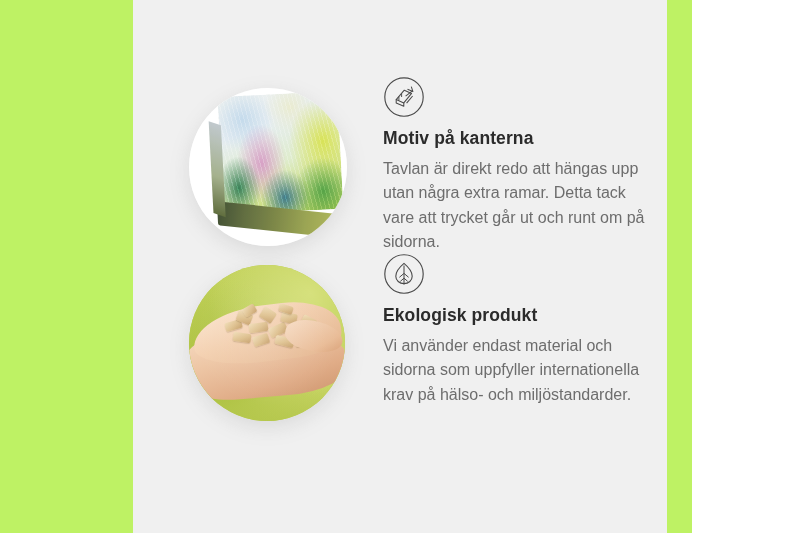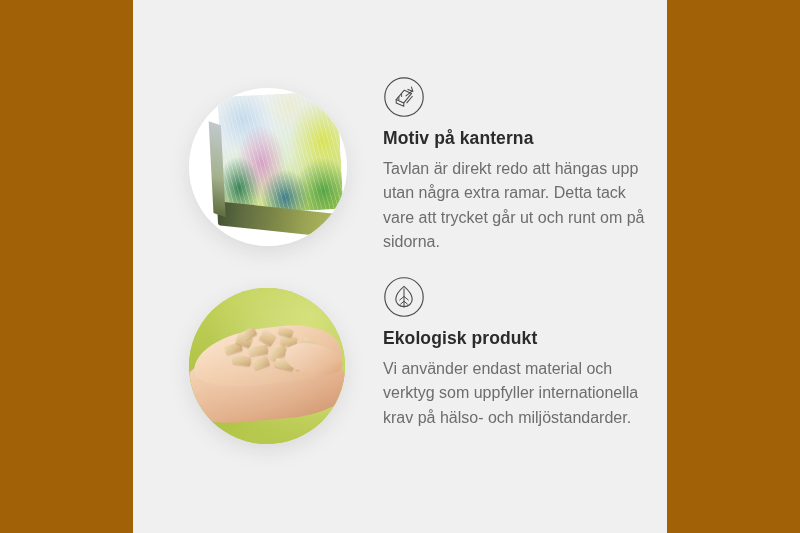--- a/index.html
+++ b/index.html
@@ -9,43 +9,43 @@
   body {
     width: 800px;
     height: 533px;
     background: #ffffff;
     font-family: "Liberation Sans", sans-serif;
     overflow: hidden;
   }
 
   #stage {
     position: relative;
-    width: 800px;
+    width: 692px;
     height: 533px;
-    background: #a16207;
+    background: #bef264;
   }
 
   
   #panel {
     position: absolute;
     left: 133px;
     top: 0;
     width: 534px;
     height: 533px;
     background: #f0f0f0;
   }
 
   
   .feature {
     position: absolute;
     left: 0;
     width: 534px;
   }
   #feature-edges { top: 76px; height: 180px; }
-  #feature-eco   { top: 276px; height: 180px; }
+  #feature-eco   { top: 253px; height: 180px; }
 
   
   .media-circle {
     position: absolute;
     border-radius: 50%;
     overflow: hidden;
   }
   #media-edges {
     left: 56px;
     top: 12px;
@@ -286,18 +286,18 @@
             <circle cx="21" cy="21" r="19.2" stroke="#4a4a4a" stroke-width="1.15"></circle>
             <path d="M21 10.4 C26.6 15.1 29.2 19.2 29.2 23.2 C29.2 27.4 25.6 30.6 21 30.6 C16.4 30.6 12.8 27.4 12.8 23.2 C12.8 19.2 15.4 15.1 21 10.4 Z" stroke="#4a4a4a" stroke-width="1.1" stroke-linejoin="round" fill="none"></path>
             <path d="M21 12.6 L21 31.6" stroke="#4a4a4a" stroke-width="1.05"></path>
             <path d="M21 20.4 L16.4 24.3" stroke="#4a4a4a" stroke-width="1"></path>
             <path d="M21 20.4 L25.6 24.3" stroke="#4a4a4a" stroke-width="1"></path>
             <path d="M21 25.2 L17.3 28.4" stroke="#4a4a4a" stroke-width="1"></path>
             <path d="M21 25.2 L24.7 28.4" stroke="#4a4a4a" stroke-width="1"></path>
           </svg>
         </span>
         <h3 class="feature-title">Ekologisk produkt</h3>
-        <p class="feature-body">Vi använder endast material och verktyg som uppfyller internationella krav på hälso- och miljöstandarder.</p>
+        <p class="feature-body">Vi använder endast material och sidorna som uppfyller internationella krav på hälso- och miljöstandarder.</p>
       </div>
     </div>
 
   </div>
 </div>
 
 </body></html>

